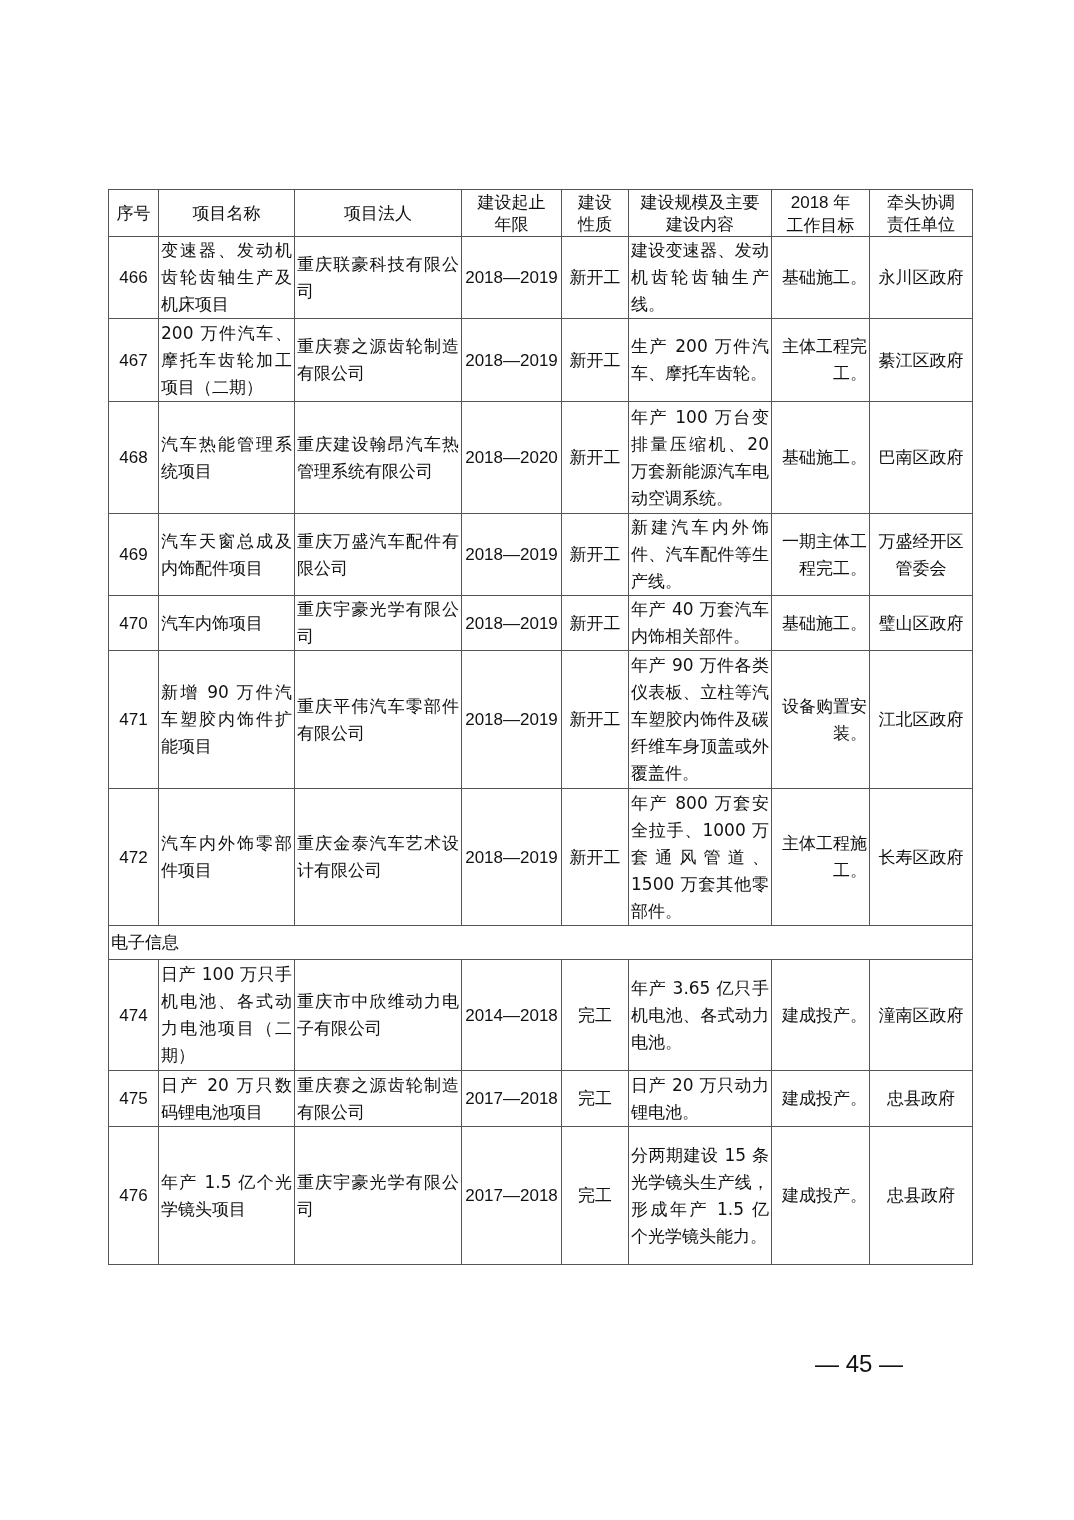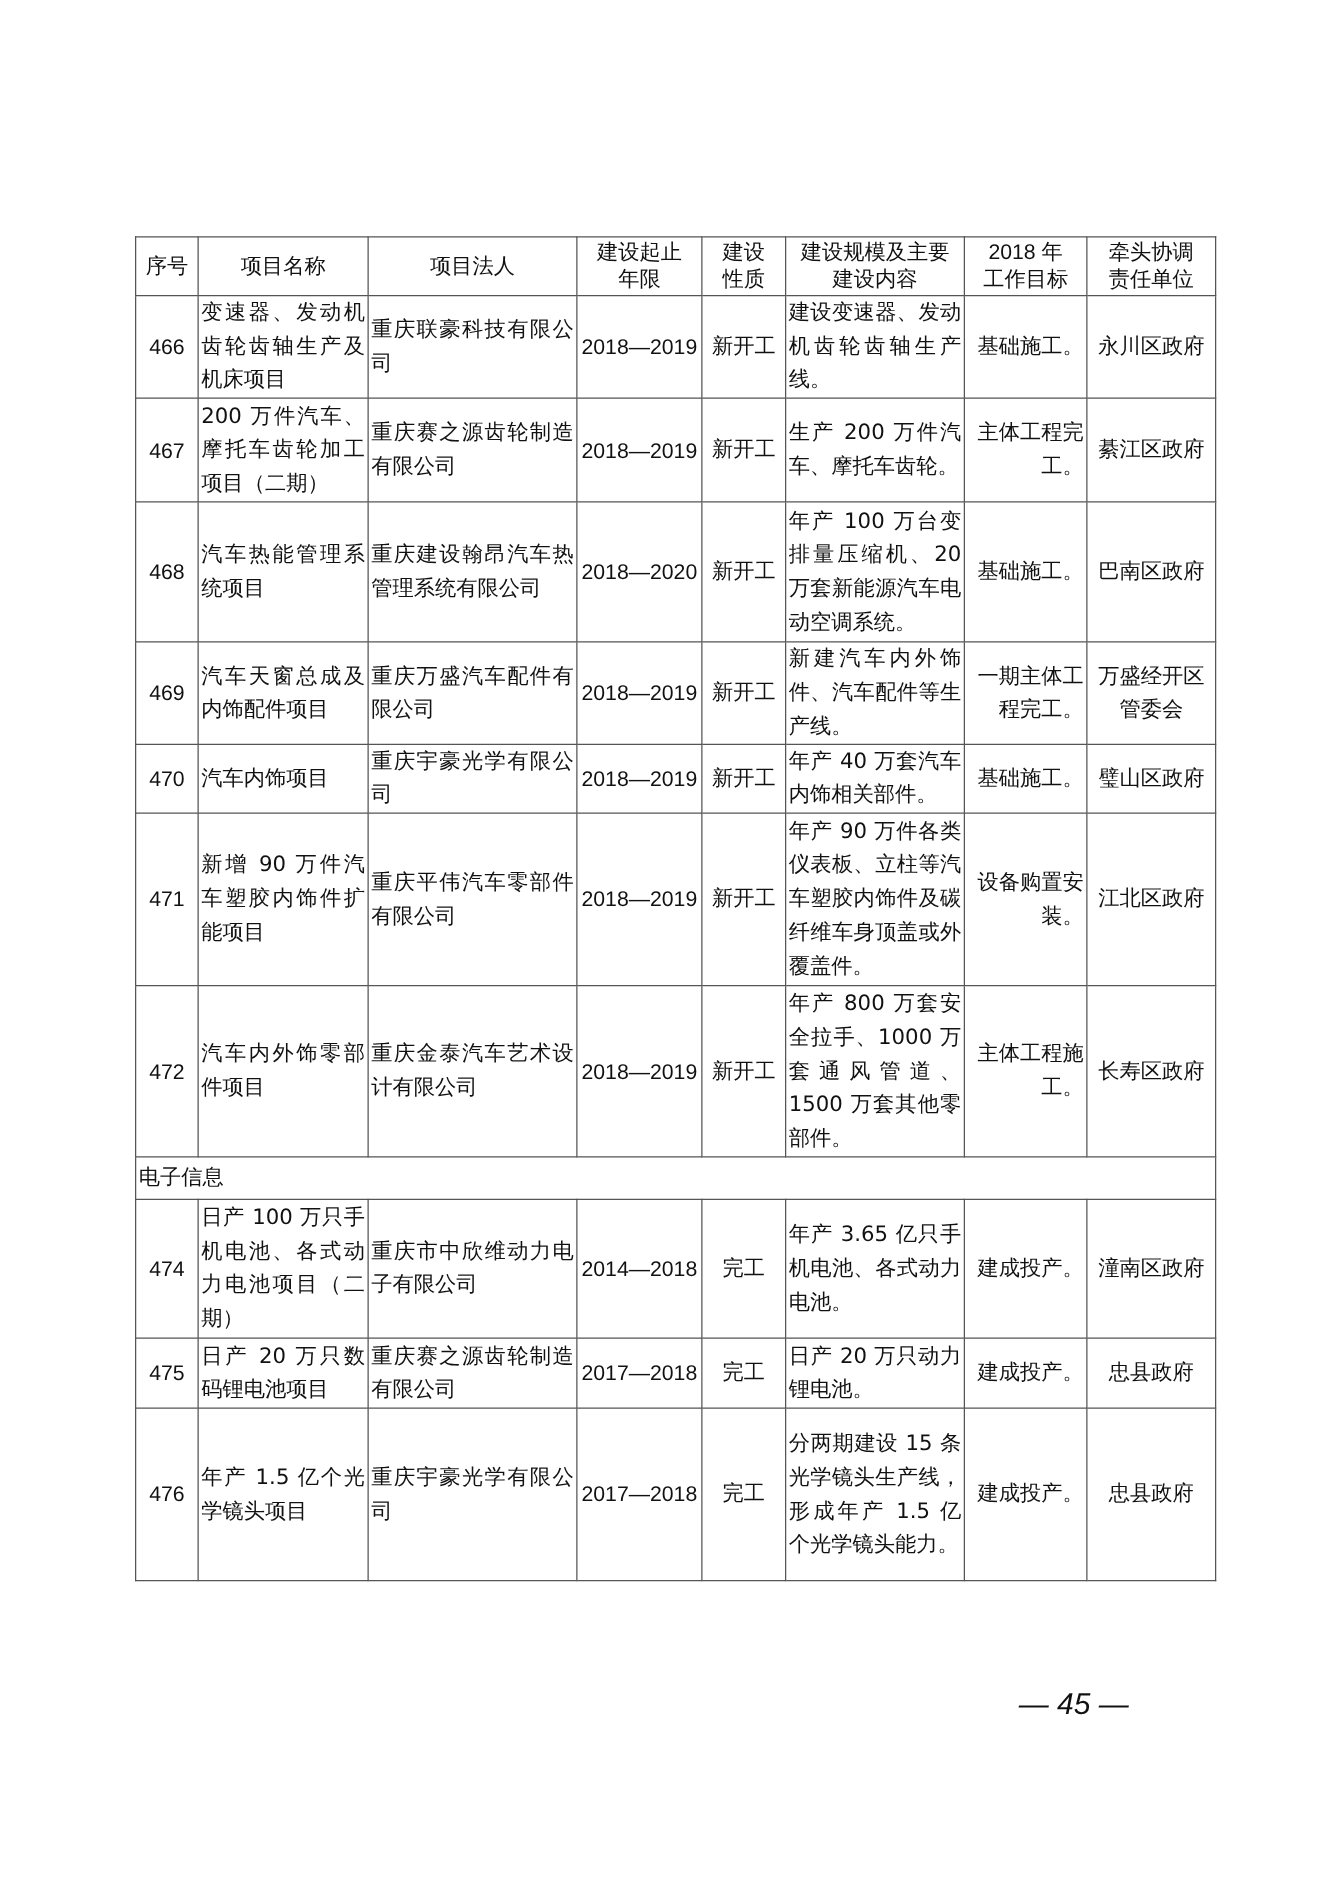--- a/index.html
+++ b/index.html
@@ -15,21 +15,21 @@
     font-weight: normal; overflow: hidden;
   }
   table.grid th { text-align: center; line-height: 22px; height: 46px; }
   td.c { text-align: center; margin-left: 23px; }
   td.l { text-align: right; }
   td.j { text-align: justify; }
   td.section { text-align: left; height: 33px; margin-left: 28px; }
   .num { font-family: "Liberation Sans", sans-serif; text-align: center; }
   .pagenum {
     position: absolute; left: 804px; top: 1350px; width: 110px;
-    text-align: center; font-size: 24px; font-family: "Liberation Sans", sans-serif; font-style: italic;
+    text-align: center; font-size: 24px; font-family: "Liberation Sans", sans-serif;
   }
 </style>
 </head>
 <body>
 
 <div class="page">
   <table class="grid">
     <colgroup>
       <col style="width:50px">
       <col style="width:136px">

